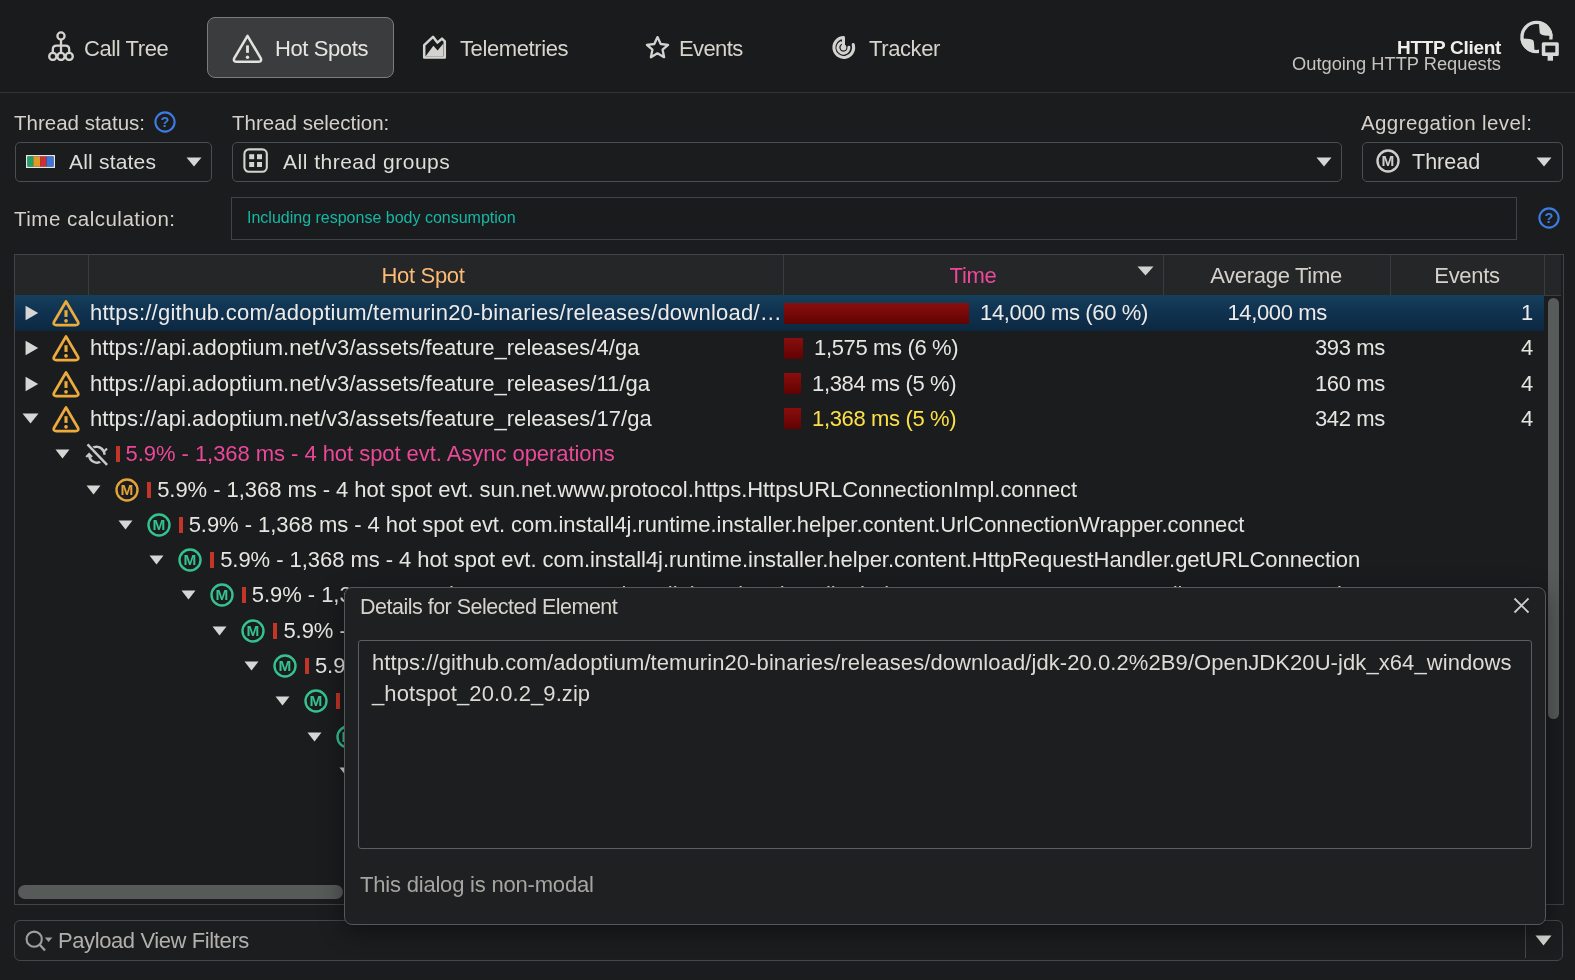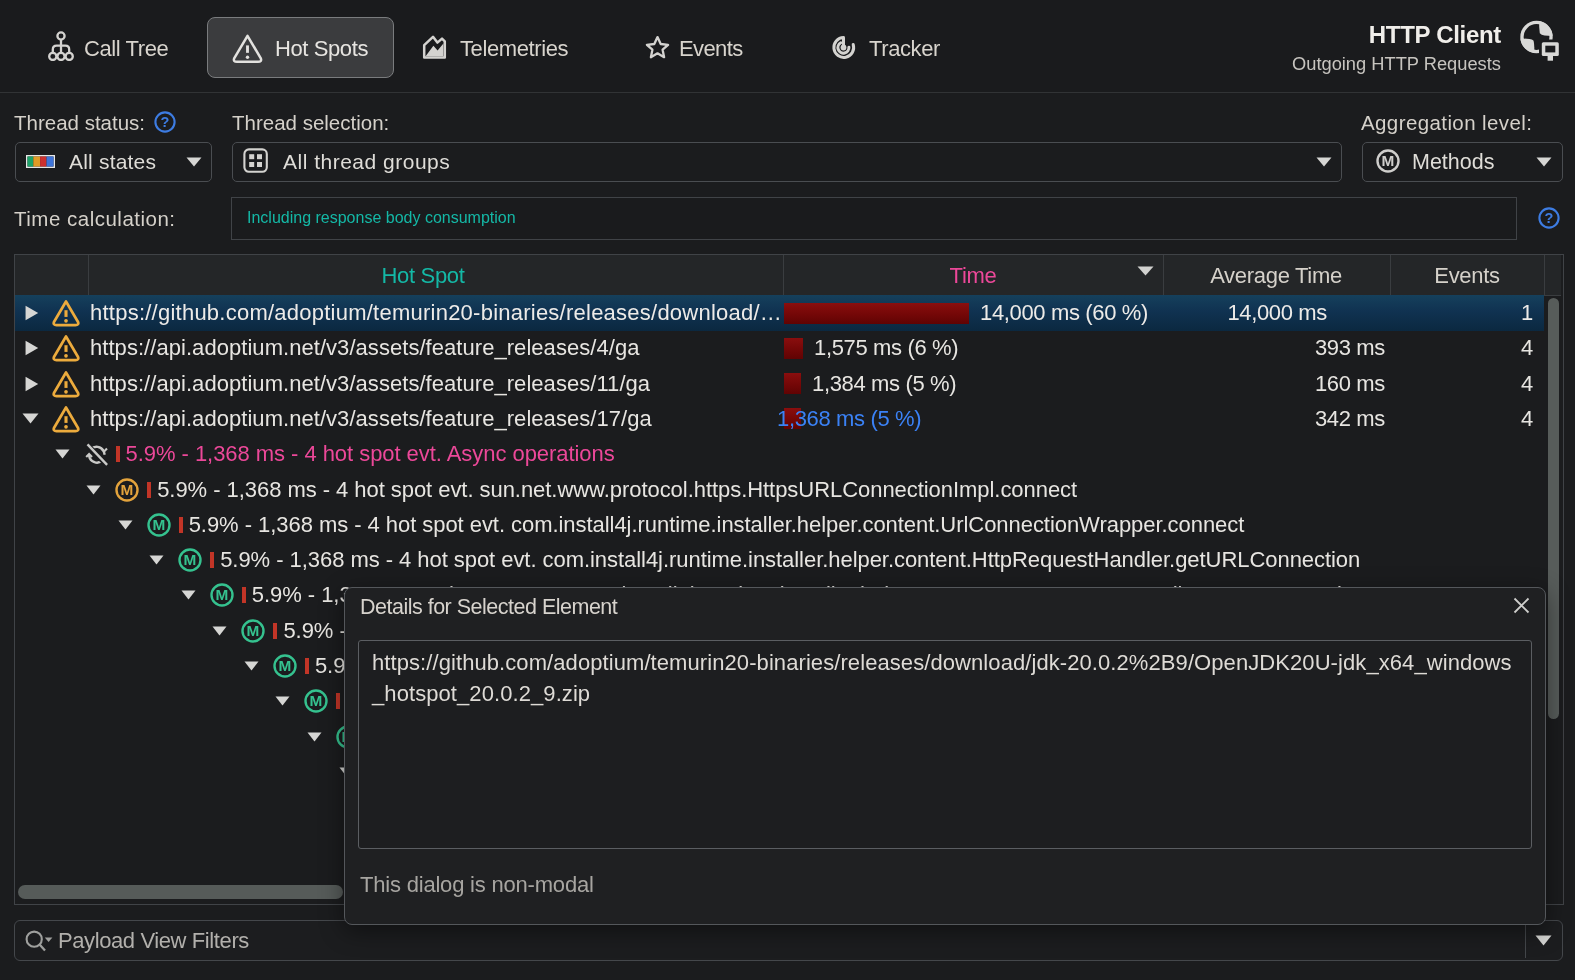--- a/index.html
+++ b/index.html
@@ -48,21 +48,21 @@
 <div class="a tab vc" style="left:679px;top:49px;letter-spacing:-0.6px">Events</div>
 <div class="a" style="left:830px;top:34px">
     <svg width="27" height="27" viewBox="0 0 27 27" style="">
 <path d="M13.5,3.6 A9.9,9.9 0 1 0 23.2,10.5" fill="none" stroke="#d4d3d0" stroke-width="3" stroke-linecap="round"></path>
 <path d="M10.8,8.8 A5.5,5.5 0 1 0 18.9,13.2" fill="none" stroke="#d4d3d0" stroke-width="3" stroke-linecap="round"></path>
 <line x1="13.5" y1="13.5" x2="13.5" y2="3.8" stroke="#d4d3d0" stroke-width="3"></line>
 <circle cx="13.5" cy="13.5" r="2.9" fill="#d4d3d0"></circle>
     </svg>
   </div>
 <div class="a tab vc" style="left:869px;top:49px">Tracker</div>
-<div class="a vc" style="right:74px;top:35px;font-size:24px;letter-spacing:-0.3px;font-weight:bold;color:#f0eeea;white-space:nowrap">HTTP Client</div>
+<div class="a vc" style="right:74px;top:48px;font-size:19px;letter-spacing:-0.3px;font-weight:bold;color:#f0eeea;white-space:nowrap">HTTP Client</div>
 <div class="a vc" style="right:74px;top:64px;font-size:18.3px;letter-spacing:0px;color:#c7c4bf;white-space:nowrap">Outgoing HTTP Requests</div>
 <div class="a" style="left:1519px;top:19px">
     <svg width="41" height="42" viewBox="0 0 41 42" style="">
 <circle cx="17.5" cy="18" r="16.2" fill="#d9d9d7"></circle>
 <circle cx="17.5" cy="18" r="12.9" fill="#1b1c1e"></circle>
 <path d="M20.8,14.2 Q19.9,8.5 20.2,2.1 A16.2,16.2 0 0 1 33.6,16.9 L25.5,16.6 Q22.3,16.2 20.8,14.2 Z" fill="#d9d9d7"></path>
 <path d="M14.4,21.6 Q15.5,24.5 15.3,33.9 A16.2,16.2 0 0 1 1.4,19.4 L10.5,19.9 Q13.2,20.1 14.4,21.6 Z" fill="#d9d9d7"></path>
 <rect x="20" y="20.5" width="20" height="18" fill="#1b1c1e"></rect>
 <rect x="22.8" y="23.3" width="17" height="13.6" rx="1.5" fill="#d9d9d7"></rect>
 <rect x="26.3" y="26.7" width="10" height="6.7" fill="#1b1c1e"></rect>
@@ -110,21 +110,21 @@
     </svg>
   </div>
 <div class="a lbl vc" style="left:1361px;top:123px;letter-spacing:0.4px">Aggregation level:</div>
 <div class="a" style="left:1362px;top:142px;width:199px;height:38px;border:1px solid #4a4d51;border-radius:5px"></div>
 <div class="a" style="left:1376px;top:149px">
     <svg width="24" height="24" viewBox="0 0 24 24" style="">
 <circle cx="12.0" cy="12.0" r="10.5" fill="none" stroke="#cfcecc" stroke-width="2.4"></circle>
 <text x="12.0" y="17.2" font-size="15.36" font-weight="bold" fill="#cfcecc" text-anchor="middle" font-family="Liberation Sans,sans-serif">M</text>
     </svg>
   </div>
-<div class="a txt vc" style="left:1412px;top:162px;font-size:21.5px">Methods</div>
+<div class="a txt vc" style="left:1412px;top:162px;font-size:21.5px">Thread</div>
 <div class="a" style="left:1536px;top:157px">
     <svg width="16" height="10" viewBox="0 0 16 10" style="">
       <path d="M0.5,0.5 L15.5,0.5 L8.0,9.5 Z" fill="#d6d6d4"></path>
     </svg>
   </div>
 <div class="a lbl vc" style="left:14px;top:219px;letter-spacing:0.5px">Time calculation:</div>
 <div class="a" style="left:231px;top:197px;width:1284px;height:41px;border:1px solid #404347;background:#1a1b1d"></div>
 <div class="a vc" style="left:247px;top:218px;font-size:16px;color:#14b8a6;white-space:nowrap">Including response body consumption</div>
 <div class="a" style="left:1538px;top:207px">
     <svg width="22" height="22" viewBox="0 0 22 22" style="">
@@ -132,21 +132,21 @@
 <text x="11" y="16" font-size="14.5" font-weight="bold" fill="#3d7ce2" text-anchor="middle" font-family="Liberation Sans,sans-serif">?</text>
     </svg>
   </div>
 <div class="a" style="left:14px;top:254px;width:1548px;height:649px;border:1px solid #404347;background:#1b1c1e"></div>
 <div class="a" style="left:15px;top:255px;width:1546px;height:40px;background:#242628;border-bottom:1px solid #3a3d40"></div>
 <div class="a" style="left:88px;top:255px;width:1px;height:40px;background:#3a3d40"></div>
 <div class="a" style="left:783px;top:255px;width:1px;height:40px;background:#3a3d40"></div>
 <div class="a" style="left:1163px;top:255px;width:1px;height:40px;background:#3a3d40"></div>
 <div class="a" style="left:1390px;top:255px;width:1px;height:40px;background:#3a3d40"></div>
 <div class="a" style="left:1544px;top:255px;width:1px;height:40px;background:#3a3d40"></div>
-<div class="a" style="left:423px;top:276px;transform:translate(-50%,-50%);font-size:22px;color:#14b8a6;white-space:nowrap;letter-spacing:-0.3px;">Hot Spot</div>
+<div class="a" style="left:423px;top:276px;transform:translate(-50%,-50%);font-size:22px;color:#fdba74;white-space:nowrap;letter-spacing:-0.3px;">Hot Spot</div>
 <div class="a" style="left:973px;top:276px;transform:translate(-50%,-50%);font-size:22px;color:#ec4899;white-space:nowrap;letter-spacing:-0.3px;">Time</div>
 <div class="a" style="left:1276px;top:276px;transform:translate(-50%,-50%);font-size:22px;color:#d5d1ca;white-space:nowrap;letter-spacing:-0.3px;">Average Time</div>
 <div class="a" style="left:1467px;top:276px;transform:translate(-50%,-50%);font-size:22px;color:#d5d1ca;white-space:nowrap;letter-spacing:-0.3px;">Events</div>
 <div class="a" style="left:1137px;top:266px">
     <svg width="17" height="10" viewBox="0 0 17 10" style="">
       <path d="M0.5,0.5 L16.5,0.5 L8.5,9.5 Z" fill="#d2d2d0"></path>
     </svg>
   </div>
 <div class="a" style="left:15px;top:295.4px;width:1529px;height:35.3px;background:linear-gradient(180deg,#15405c 0%,#103251 45%,#0b2840 100%)"></div>
 <div class="a" style="left:23px;top:305.0px">
@@ -211,21 +211,21 @@
 <div class="a" style="left:52px;top:404.9px">
     <svg width="28" height="28" viewBox="0 0 28 28" style="">
 <path d="M14.0 2.52 L26.040000000000003 22.959999999999997 Q27.16 26.040000000000003 23.52 26.040000000000003
  L4.48 26.040000000000003 Q0.84 26.040000000000003 1.9600000000000002 22.959999999999997 Z" fill="none" stroke="#ecab3d" stroke-width="2.7" stroke-linejoin="round"></path>
 <line x1="14.0" y1="11.200000000000001" x2="14.0" y2="17.92" stroke="#ecab3d" stroke-width="3.105"></line>
 <circle cx="14.0" cy="21.84" r="1.8360000000000003" fill="#ecab3d"></circle>
     </svg>
   </div>
 <div class="a cell vc" style="left:90px;top:418.9px;color:#e7e5e1;letter-spacing:0.05px">https://api.adoptium.net/v3/assets/feature_releases/17/ga</div>
 <div class="a" style="left:784px;top:408.4px;width:17px;height:21px;background:linear-gradient(180deg,#8a0e0e 0%,#740707 55%,#600303 100%)"></div>
-<div class="a cell vc" style="left:777px;top:418.9px;color:#3b82f6;letter-spacing:-0.35px">1,368 ms (5 %)</div>
+<div class="a cell vc" style="left:812px;top:418.9px;color:#fde047;letter-spacing:-0.35px">1,368 ms (5 %)</div>
 <div class="a cell vc" style="left:1385px;top:418.9px;transform:translate(-100%,-50%);color:#e7e5e1;letter-spacing:-0.35px">342 ms</div>
 <div class="a cell vc" style="left:1533px;top:418.9px;transform:translate(-100%,-50%);color:#e7e5e1">4</div>
 <div class="a" style="left:54.6px;top:449.2px">
     <svg width="15" height="10" viewBox="0 0 15 10" style="">
       <path d="M0.5,0.5 L14.5,0.5 L7.5,9.5 Z" fill="#d6d6d4"></path>
     </svg>
   </div>
 <div class="a" style="left:83.6px;top:441.7px">
     <svg width="26" height="25" viewBox="0 0 26 25" style="">
 <path d="M6.8,7.3 A8,8 0 0 1 19.7,9.2 L20.7,12.8" fill="none" stroke="#c9c9c7" stroke-width="2.4"></path>

